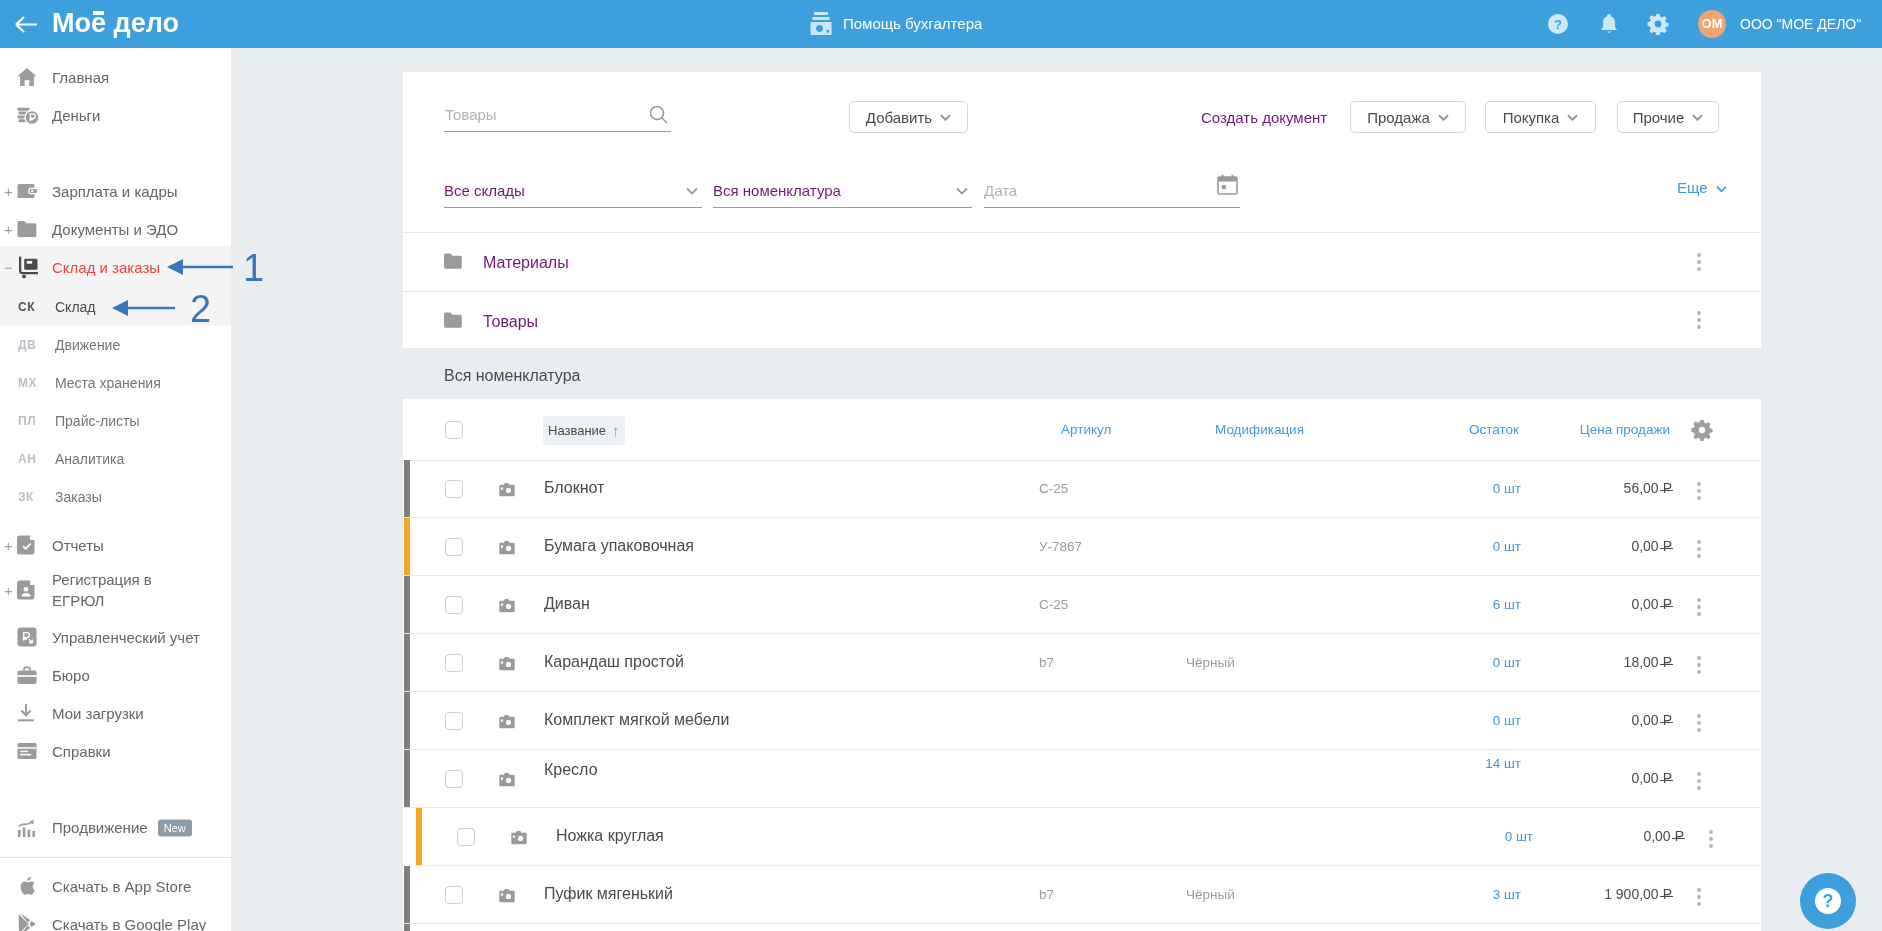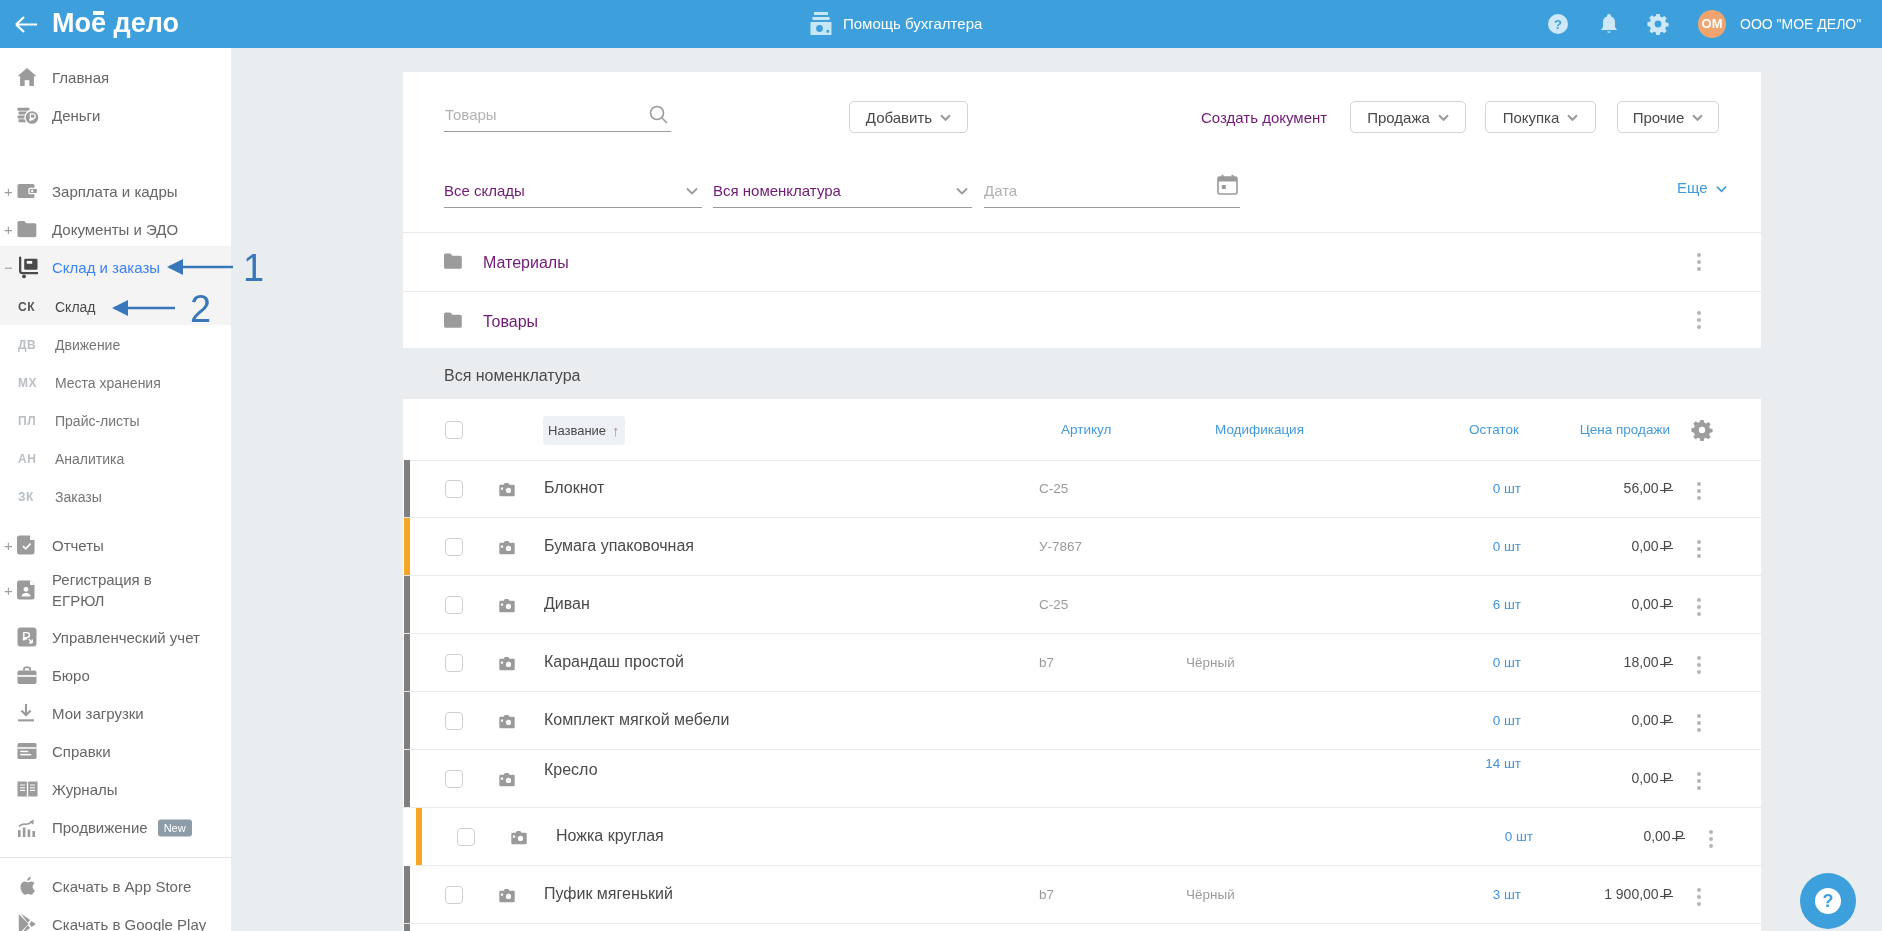--- a/index.html
+++ b/index.html
@@ -135,21 +135,21 @@
       <span class="txt">Документы и ЭДО</span>
     </div>
   <div class="mrow" style="top:200px">
       <span class="exp">−</span>
       <svg class="ico" width="23" height="23" viewBox="0 0 23 23">
         <path d="M2 2.1 a1.15 1.15 0 0 1 2.3 0 V15.2 a1.3 1.3 0 0 0 1.3 1.3 H21 v2.3 H5.6 a3.6 3.6 0 0 1-3.6-3.6 z" fill="#4a4a4a"></path>
         <circle cx="7" cy="21" r="1.9" fill="#4a4a4a"></circle>
         <rect x="7.2" y="3.2" width="13.3" height="11" rx="1.2" fill="#4a4a4a"></rect>
         <rect x="9.8" y="5.4" width="5.4" height="2.8" fill="#fff"></rect>
       </svg>
-      <span class="txt" style="color:#3b82f6">Склад и заказы</span>
+      <span class="txt" style="color:#ef4444">Склад и заказы</span>
     </div>
   <div class="srow" style="top:240px">
       <span class="code" style="color:#555">СК</span>
       <span class="txt" style="color:#4a4a4a">Склад</span>
     </div>
   <div class="srow" style="top:278px">
       <span class="code">ДВ</span>
       <span class="txt">Движение</span>
     </div>
   <div class="srow" style="top:316px">
@@ -211,28 +211,20 @@
       <span class="txt">Мои загрузки</span>
     </div>
   <div class="mrow" style="top:684px">
       <svg class="ico" width="20" height="17" viewBox="0 0 20 17">
         <rect x="0.5" y="0.5" width="19" height="16" rx="1.6" fill="#9b9b9b"></rect>
         <rect x="0.5" y="4.7" width="19" height="1.5" fill="#fff"></rect>
         <rect x="3.2" y="8.2" width="8" height="1.5" fill="#fff"></rect>
         <rect x="3.2" y="11.4" width="11" height="1.5" fill="#fff"></rect>
       </svg>
       <span class="txt">Справки</span>
-    </div>
-  <div class="mrow" style="top:722px">
-      <svg class="ico" width="21" height="18" viewBox="0 0 21 18">
-        <path d="M0.5 1.5 h8 a2 2 0 0 1 2 1.6 a2 2 0 0 1 2-1.6 h8 v15 h-8.3 a1.7 1.7 0 0 0-1.7 1 a1.7 1.7 0 0 0-1.7-1 H0.5 z" fill="#9b9b9b"></path>
-        <path d="M10.5 3.1 v14.4" stroke="#fff" stroke-width="1.4"></path>
-        <path d="M3 5 h5 M3 7.7 h5 M3 10.4 h5 M13 5 h5 M13 7.7 h5 M13 10.4 h5" stroke="#fff" stroke-width="1.1"></path>
-      </svg>
-      <span class="txt">Журналы</span>
     </div>
   <div class="mrow" style="top:761px">
       <svg class="ico" width="20" height="20" viewBox="0 0 20 20">
         <rect x="1" y="12" width="2.6" height="7" fill="#9b9b9b"></rect>
         <rect x="5.8" y="9.5" width="2.6" height="9.5" fill="#9b9b9b"></rect>
         <rect x="10.6" y="11.5" width="2.6" height="7.5" fill="#9b9b9b"></rect>
         <path d="M2 8.5 C6 3.5 9 9 14.8 3.8" stroke="#9b9b9b" stroke-width="1.7" fill="none"></path>
         <path d="M16.8 1.5 l-0.4 5 -4-2.6 z" fill="#9b9b9b"></path>
         <rect x="15.4" y="13" width="2.6" height="6" fill="#9b9b9b"></rect>
       </svg>

